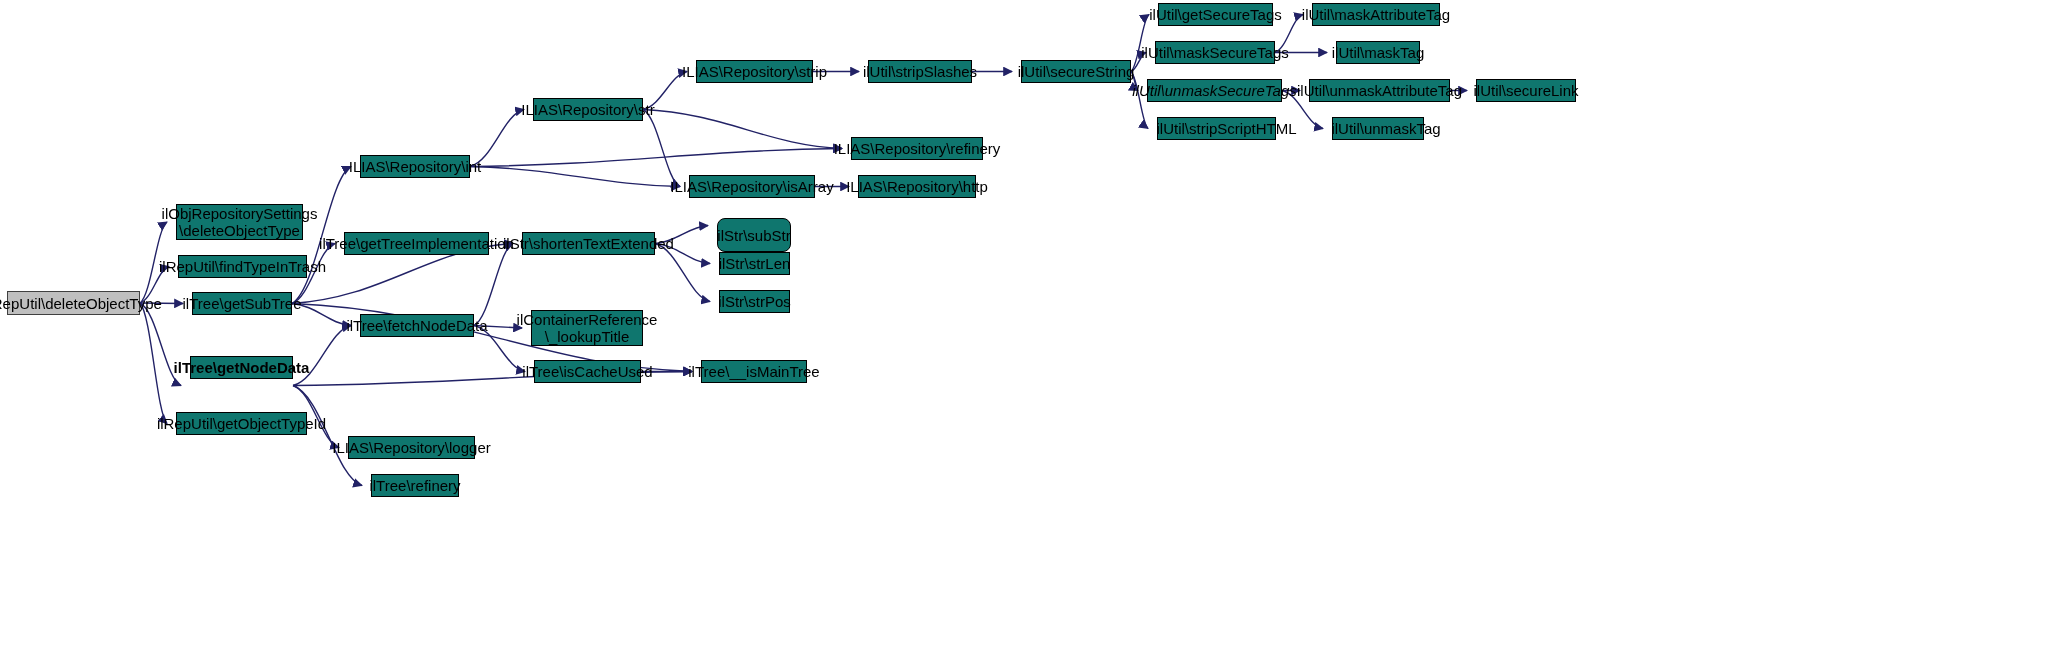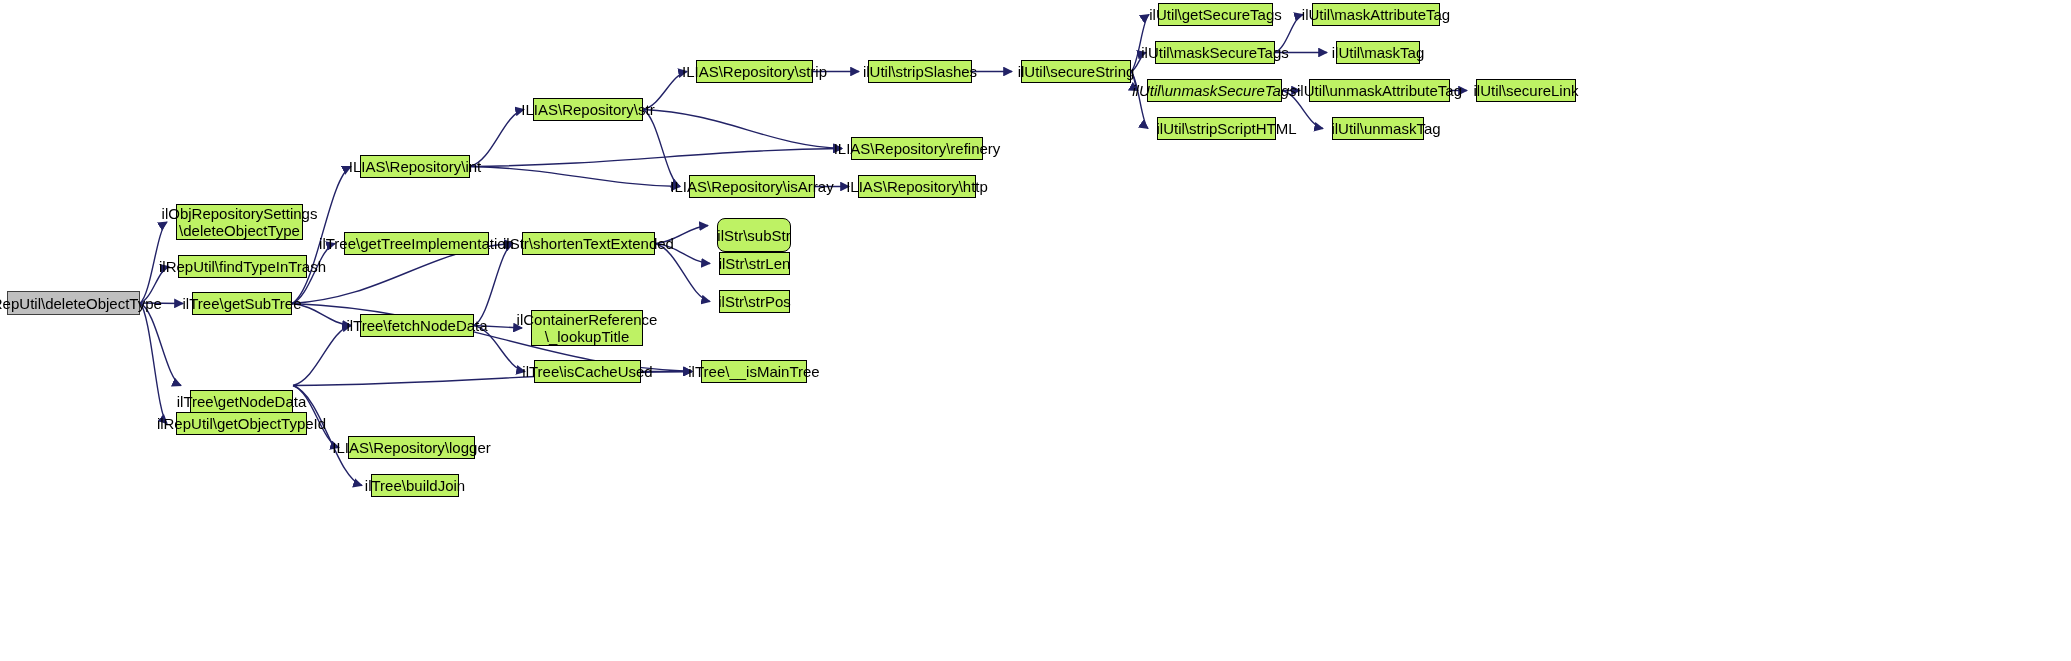--- a/index.html
+++ b/index.html
@@ -20,21 +20,21 @@
     left: 0;
     top: 0;
     width: 2071px;
     height: 661px;
     pointer-events: none;
   }
   .node {
     position: absolute;
     box-sizing: border-box;
     border: 1px solid #000000;
-    background: #bef264;
+    background: #0f766e;
     color: #000000;
     font-size: 15px;
     line-height: 17px;
     display: flex;
     align-items: center;
     justify-content: center;
     text-align: center;
     white-space: pre;
     letter-spacing: 0px;
     z-index: 5;
@@ -98,27 +98,27 @@
         <path d="M 1282 90.5 C 1299.22 94.3, 1307.42 125.46, 1323 128.5" fill="none" stroke="#222266" stroke-width="1.4" marker-end="url(#arrow)"></path>
         <path d="M 1450 90.5 L 1467 90.5" fill="none" stroke="#222266" stroke-width="1.4" marker-end="url(#arrow)"></path>
       </g>
   </svg>
   <div id="node-layer">
       <div class="node root" style="left: 7px; top: 291px; width: 133px; height: 24px;">ilRepUtil\deleteObjectType</div>
       <div class="node two-line" style="left: 176px; top: 204px; width: 127px; height: 36px;">ilObjRepositorySettings
 \deleteObjectType</div>
       <div class="node" style="left: 178px; top: 255px; width: 129px; height: 23px;">ilRepUtil\findTypeInTrash</div>
       <div class="node" style="left: 192px; top: 292px; width: 100px; height: 23px;">ilTree\getSubTree</div>
-      <div class="node" style="left: 190px; top: 390px; width: 103px; height: 23px;">ilTree\getNodeData</div>
+      <div class="node" style="left: 190px; top: 356px; width: 103px; height: 23px; font-weight: bold;">ilTree\getNodeData</div>
       <div class="node" style="left: 176px; top: 412px; width: 131px; height: 23px;">ilRepUtil\getObjectTypeId</div>
       <div class="node" style="left: 360px; top: 155px; width: 110px; height: 23px;">ILIAS\Repository\int</div>
       <div class="node" style="left: 344px; top: 232px; width: 145px; height: 23px;">ilTree\getTreeImplementation</div>
       <div class="node" style="left: 360px; top: 314px; width: 114px; height: 23px; text-align: center;">ilTree\fetchNodeData</div>
       <div class="node" style="left: 348px; top: 436px; width: 127px; height: 23px;">ILIAS\Repository\logger</div>
-      <div class="node" style="left: 371px; top: 474px; width: 88px; height: 23px;">ilTree\buildJoin</div>
+      <div class="node" style="left: 371px; top: 474px; width: 88px; height: 23px;">ilTree\refinery</div>
       <div class="node" style="left: 533px; top: 98px; width: 110px; height: 23px;">ILIAS\Repository\str</div>
       <div class="node" style="left: 522px; top: 232px; width: 133px; height: 23px;">ilStr\shortenTextExtended</div>
       <div class="node two-line" style="left: 531px; top: 310px; width: 112px; height: 36px;">ilContainerReference
 \_lookupTitle</div>
       <div class="node" style="left: 534px; top: 360px; width: 107px; height: 23px;">ilTree\isCacheUsed</div>
       <div class="node" style="left: 696px; top: 60px; width: 117px; height: 23px;">ILIAS\Repository\strip</div>
       <div class="node" style="left: 689px; top: 175px; width: 126px; height: 23px;">ILIAS\Repository\isArray</div>
       <div class="node" style="left: 717px; top: 218px; width: 74px; height: 34px; border-radius: 8px;">ilStr\subStr</div>
       <div class="node" style="left: 719px; top: 252px; width: 71px; height: 23px;">ilStr\strLen</div>
       <div class="node" style="left: 719px; top: 290px; width: 71px; height: 23px;">ilStr\strPos</div>

